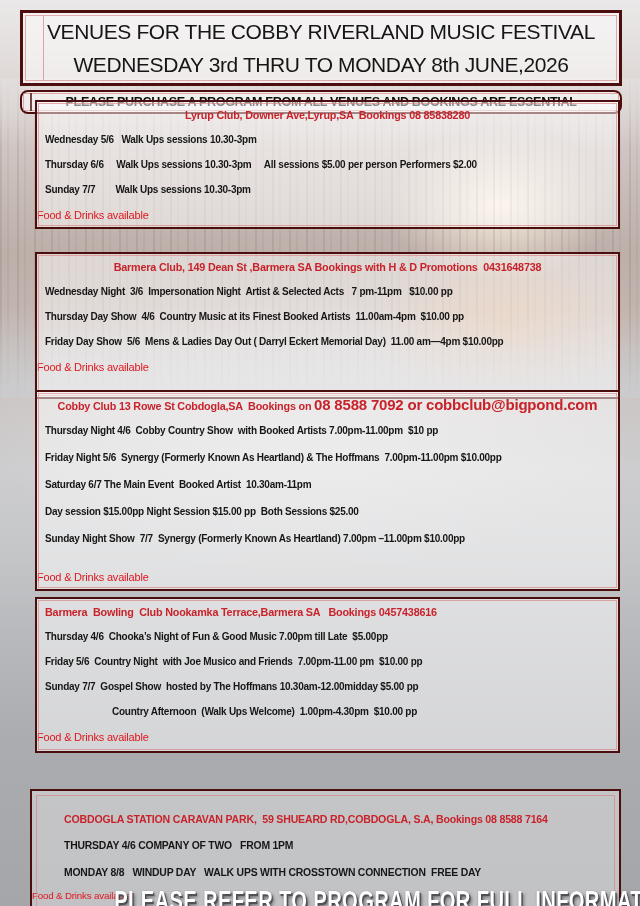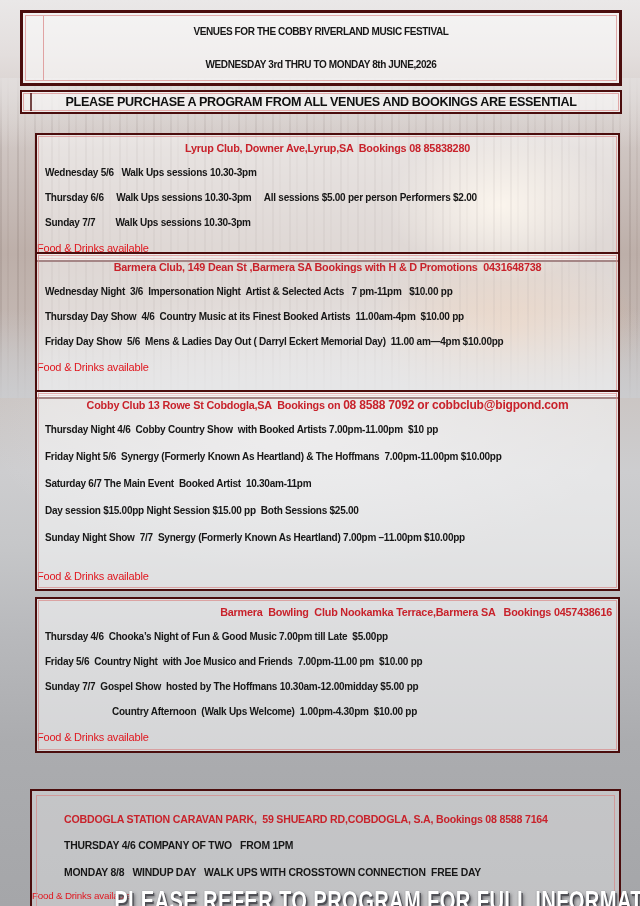--- a/index.html
+++ b/index.html
@@ -20,45 +20,45 @@
       rgba(104,82,74,0.13) 7px 9px, rgba(104,82,74,0) 9px 17px);}
   .bg-trees-fade{position:absolute;left:0;right:0;top:78px;height:320px;pointer-events:none;background:
     linear-gradient(180deg, rgba(226,222,221,0.9) 0%, rgba(226,222,221,0) 22%, rgba(205,200,200,0) 72%, rgba(203,204,207,0.9) 100%);}
 
   .box{position:absolute;left:35px;width:585px;box-sizing:border-box;
     border:2px solid #4b0d0d;background:rgba(255,255,255,0.50);}
   .box::before{content:"";position:absolute;inset:1px;border:1px solid rgba(216,130,130,0.65);pointer-events:none;}
   .box-title{left:20px;width:602px;top:10px;height:76px;border-width:3px;}
   .box-title::before{inset:2px;}
   .box-title::after{content:"";position:absolute;left:20px;top:3px;bottom:3px;width:1px;background:rgba(216,130,130,0.7);}
-  .box-notice{left:20px;width:602px;top:90px;height:24px;background:rgba(255,255,255,0.55);}
+  .box-notice{left:20px;width:602px;top:90px;height:24px;background:rgba(255,255,255,0.55);border-radius:8px;}
   .box-notice::after{content:"";position:absolute;left:8px;top:1px;bottom:1px;width:2px;background:rgba(75,13,13,0.75);}
-  .box-v1{top:133px;height:129px;}
+  .box-v1{top:100px;height:129px;}
   .box-v2{top:252px;height:147px;}
   .box-v3{top:390px;height:201px;}
   .box-v4{top:597px;height:156px;}
   .box-v5{left:30px;width:591px;top:789px;height:131px;background:rgba(255,255,255,0.32);}
   .box-v5::before{inset:4px;}
 
-  .h1{font-weight:700;font-size:10px;letter-spacing:-0.4px;color:#161616;text-align:center;
+  .h1{font-weight:400;font-size:21px;letter-spacing:-0.4px;color:#161616;text-align:center;
       line-height:16px;margin:11px 10px 0;white-space:pre-wrap;}
   .h1.second{margin-top:17px;}
   .notice{font-weight:700;font-size:12.6px;letter-spacing:-0.35px;color:#101010;text-align:center;line-height:21px;white-space:pre-wrap;}
 
   .vtitle{font-weight:700;font-size:10.8px;letter-spacing:-0.2px;color:#c8222b;text-align:center;
       line-height:14px;margin:6px 6px 0;white-space:pre-wrap;}
-  .vtitle .small{font-size:12px;}
+  .vtitle .small{font-size:15px;}
   .vline{font-weight:700;font-size:10px;letter-spacing:-0.25px;color:#161616;
       line-height:14px;margin:11px 6px 0 8px;white-space:pre-wrap;}
   .gap13{margin-top:13px;}
   .indent{margin-left:75px;}
   .vfooter{font-weight:400;font-size:11px;letter-spacing:-0.2px;color:#e0171f;
       line-height:14px;margin:11px 0 0;white-space:pre-wrap;}
   .box-v3 .vfooter{margin-top:24px;}
-  .vtitle.left{text-align:right;margin-left:8px;}
+  .vtitle.left{text-align:left;margin-left:8px;}
 
   .box-v5 .vtitle{text-align:left;margin:21px 0 0 32px;font-size:10.6px;}
   .box-v5 .vline{margin:13px 0 0 32px;font-size:10.4px;letter-spacing:-0.2px;}
   .box-v5 .vfooter{font-size:9.8px;margin-top:9px;}
 
   .banner{position:absolute;left:0;right:0;bottom:1px;text-align:center;white-space:nowrap;
       font-weight:700;font-size:28px;letter-spacing:0.5px;color:#ffffff;
       transform:scaleX(0.72);transform-origin:50% 50%;
       text-shadow:2px 2px 0 rgba(72,72,78,0.85), 3px 3px 4px rgba(55,55,60,0.7), 0 0 1px rgba(90,90,95,0.9);}
 </style>

